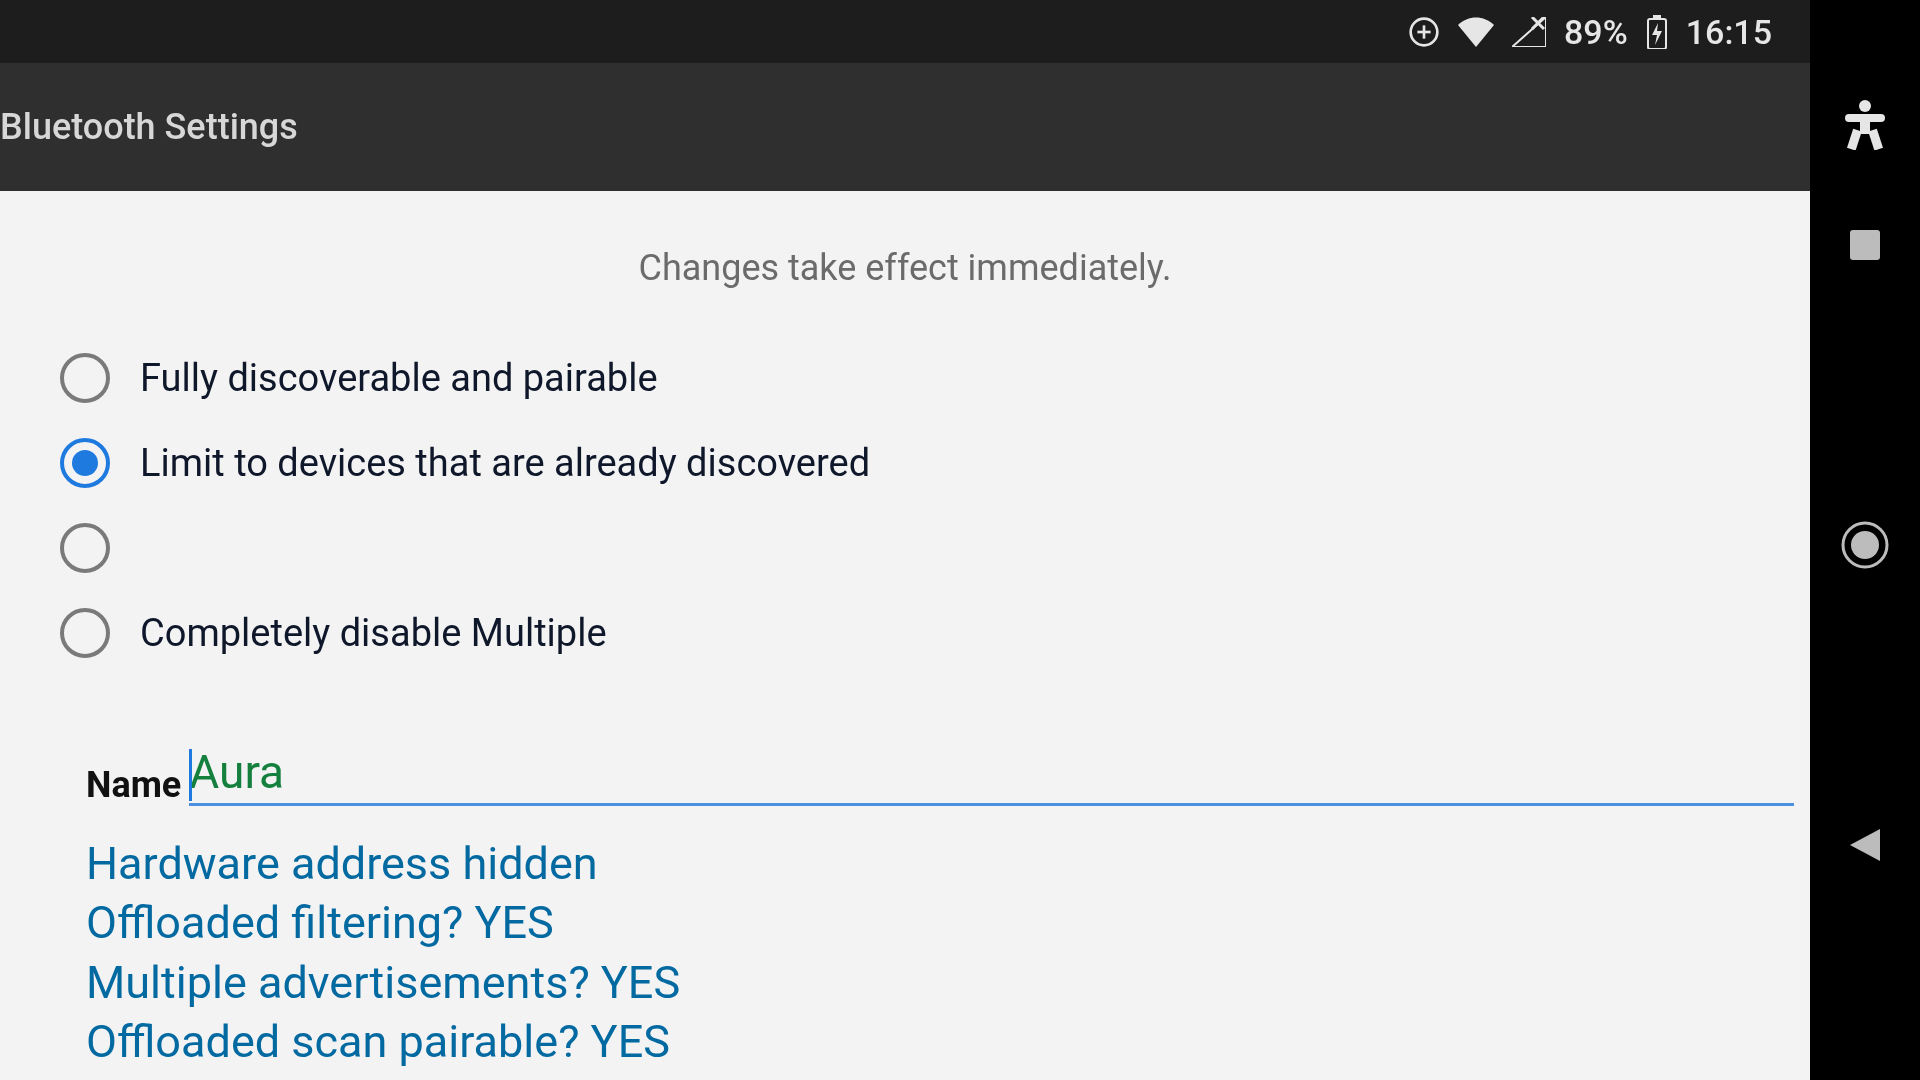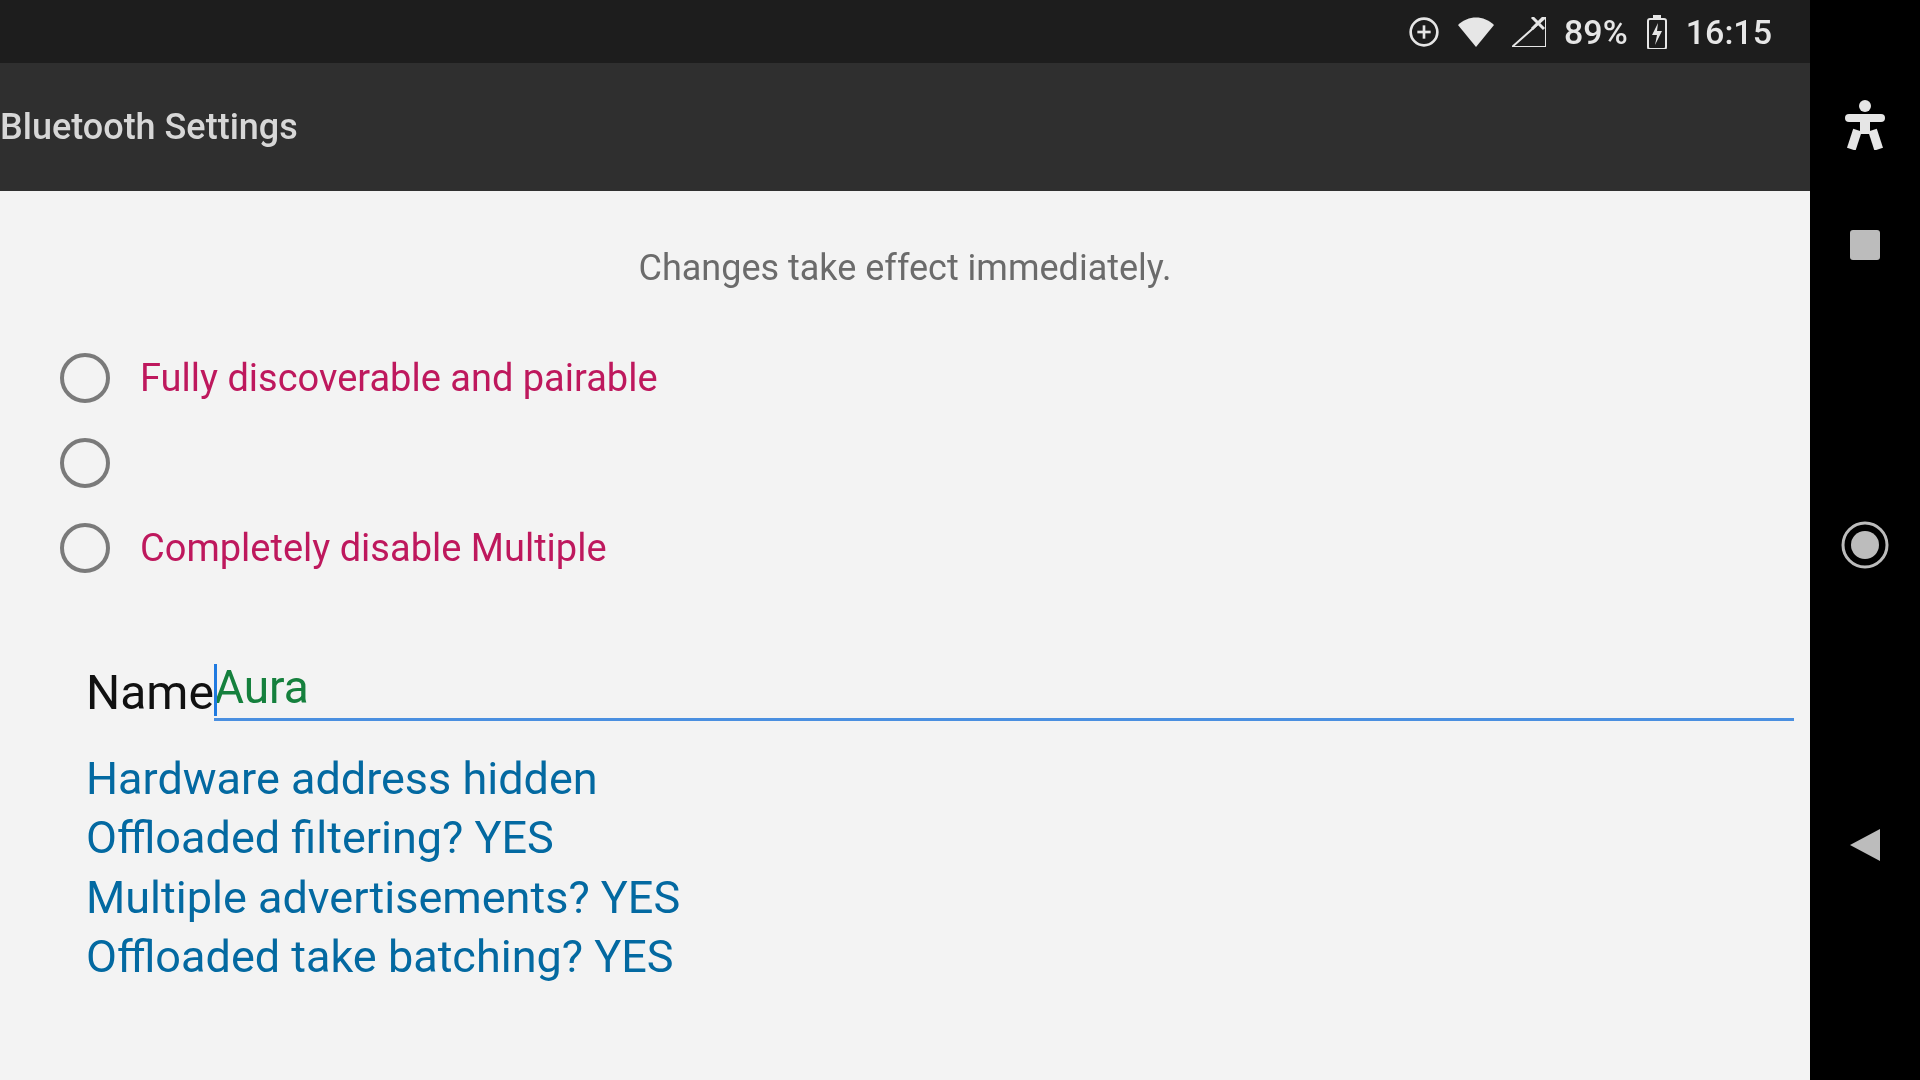--- a/index.html
+++ b/index.html
@@ -10,23 +10,23 @@
   .statusbar svg { display:block; }
   .appbar { height:128px; background:#2f2f2f; color:#d7d7d7; display:flex; align-items:center; font-size:36px; font-weight:500; }
   .content { background:#f3f3f3; height:calc(1080px - 63px - 128px); padding:6px; }
   .notice { text-align:center; color:#6b6b6b; font-size:36px; padding:50px 0 46px; }
   .radiogroup { padding:0 54px; }
   .radioitem { display:flex; align-items:center; gap:30px; height:85px; cursor:pointer; }
   .radio-outer { width:50px; height:50px; border-radius:50%; border:4px solid #7a7a7a; display:flex; align-items:center; justify-content:center; flex:0 0 50px; }
   .radio-outer.selected { border-color:#1f7ae0; }
   .radio-inner { width:26px; height:26px; border-radius:50%; background:#1f7ae0; display:none; }
   .radio-outer.selected .radio-inner { display:block; }
-  .radio-label { font-size:38px; color:#be185d; }
+  .radio-label { font-size:38px; color:#0f172a; }
   .namerow { display:flex; align-items:flex-end; padding:70px 10px 0 80px; }
-  .namelabel { font-size:48px; font-weight:400; color:#111; margin-right:0; }
+  .namelabel { font-size:36px; font-weight:700; color:#111; margin-right:8px; }
   .nameinput-wrap { position:relative; flex:1; border-bottom:3px solid #4a8fe0; padding:0 0 4px 0; }
   .nameinput { font-size:46px; color:#15803d; border:none; background:transparent; width:100%; outline:none; font-family:inherit; }
   .caret { position:absolute; left:0; top:4px; width:3px; height:52px; background:#1f7ae0; }
   .infolines { padding:28px 10px 0 80px; color:#0369a1; font-size:45px; line-height:1.32; }
   
   .sysnav { position:absolute; right:0; top:0; width:110px; height:1080px; background:#000; display:flex; flex-direction:column; align-items:center; }
   .sysnav .spacer-top { height:70px; }
   .sysnav-btn { width:110px; height:110px; display:flex; align-items:center; justify-content:center; }
   .sysnav-gap1 { height:10px; }
   .sysnav-gap2 { height:190px; }
@@ -74,41 +74,47 @@
 
   <div class="content">
     <div class="notice">Changes take effect immediately.</div>
 
     <div class="radiogroup">
       <label class="radioitem">
         <span class="radio-outer"></span>
         <span class="radio-label">Fully discoverable and pairable</span>
       </label>
       <label class="radioitem">
+        <span class="radio-outer selected">
+            <span class="radio-inner"></span>
+          </span>
+        <span class="radio-label">Limit to devices that are already discovered</span>
+      </label>
+      <label class="radioitem">
         <span class="radio-outer"></span>
       </label>
       <label class="radioitem">
         <span class="radio-outer"></span>
         <span class="radio-label">Completely disable Multiple</span>
       </label>
     </div>
 
     <div class="namerow">
       <span class="namelabel">Name</span>
       <span class="nameinput-wrap">
         <span class="caret"></span>
         <input class="nameinput" type="text" value="Aura" style="">
       </span>
     </div>
 
     <div class="infolines">
       <div>Hardware address hidden</div>
       <div>Offloaded filtering? YES</div>
       <div>Multiple advertisements? YES</div>
-      <div>Offloaded take batching? YES</div>
+      <div>Offloaded scan pairable? YES</div>
     </div>
   </div>
 </div>
 
 <div class="sysnav">
   <div class="spacer-top"></div>
   <div class="sysnav-btn">
     <svg width="44" height="50" viewBox="0 0 44 50" fill="#e6e6e6">
       <circle cx="22" cy="6" r="6"></circle>
       <rect x="2" y="14" width="40" height="8" rx="4"></rect>

